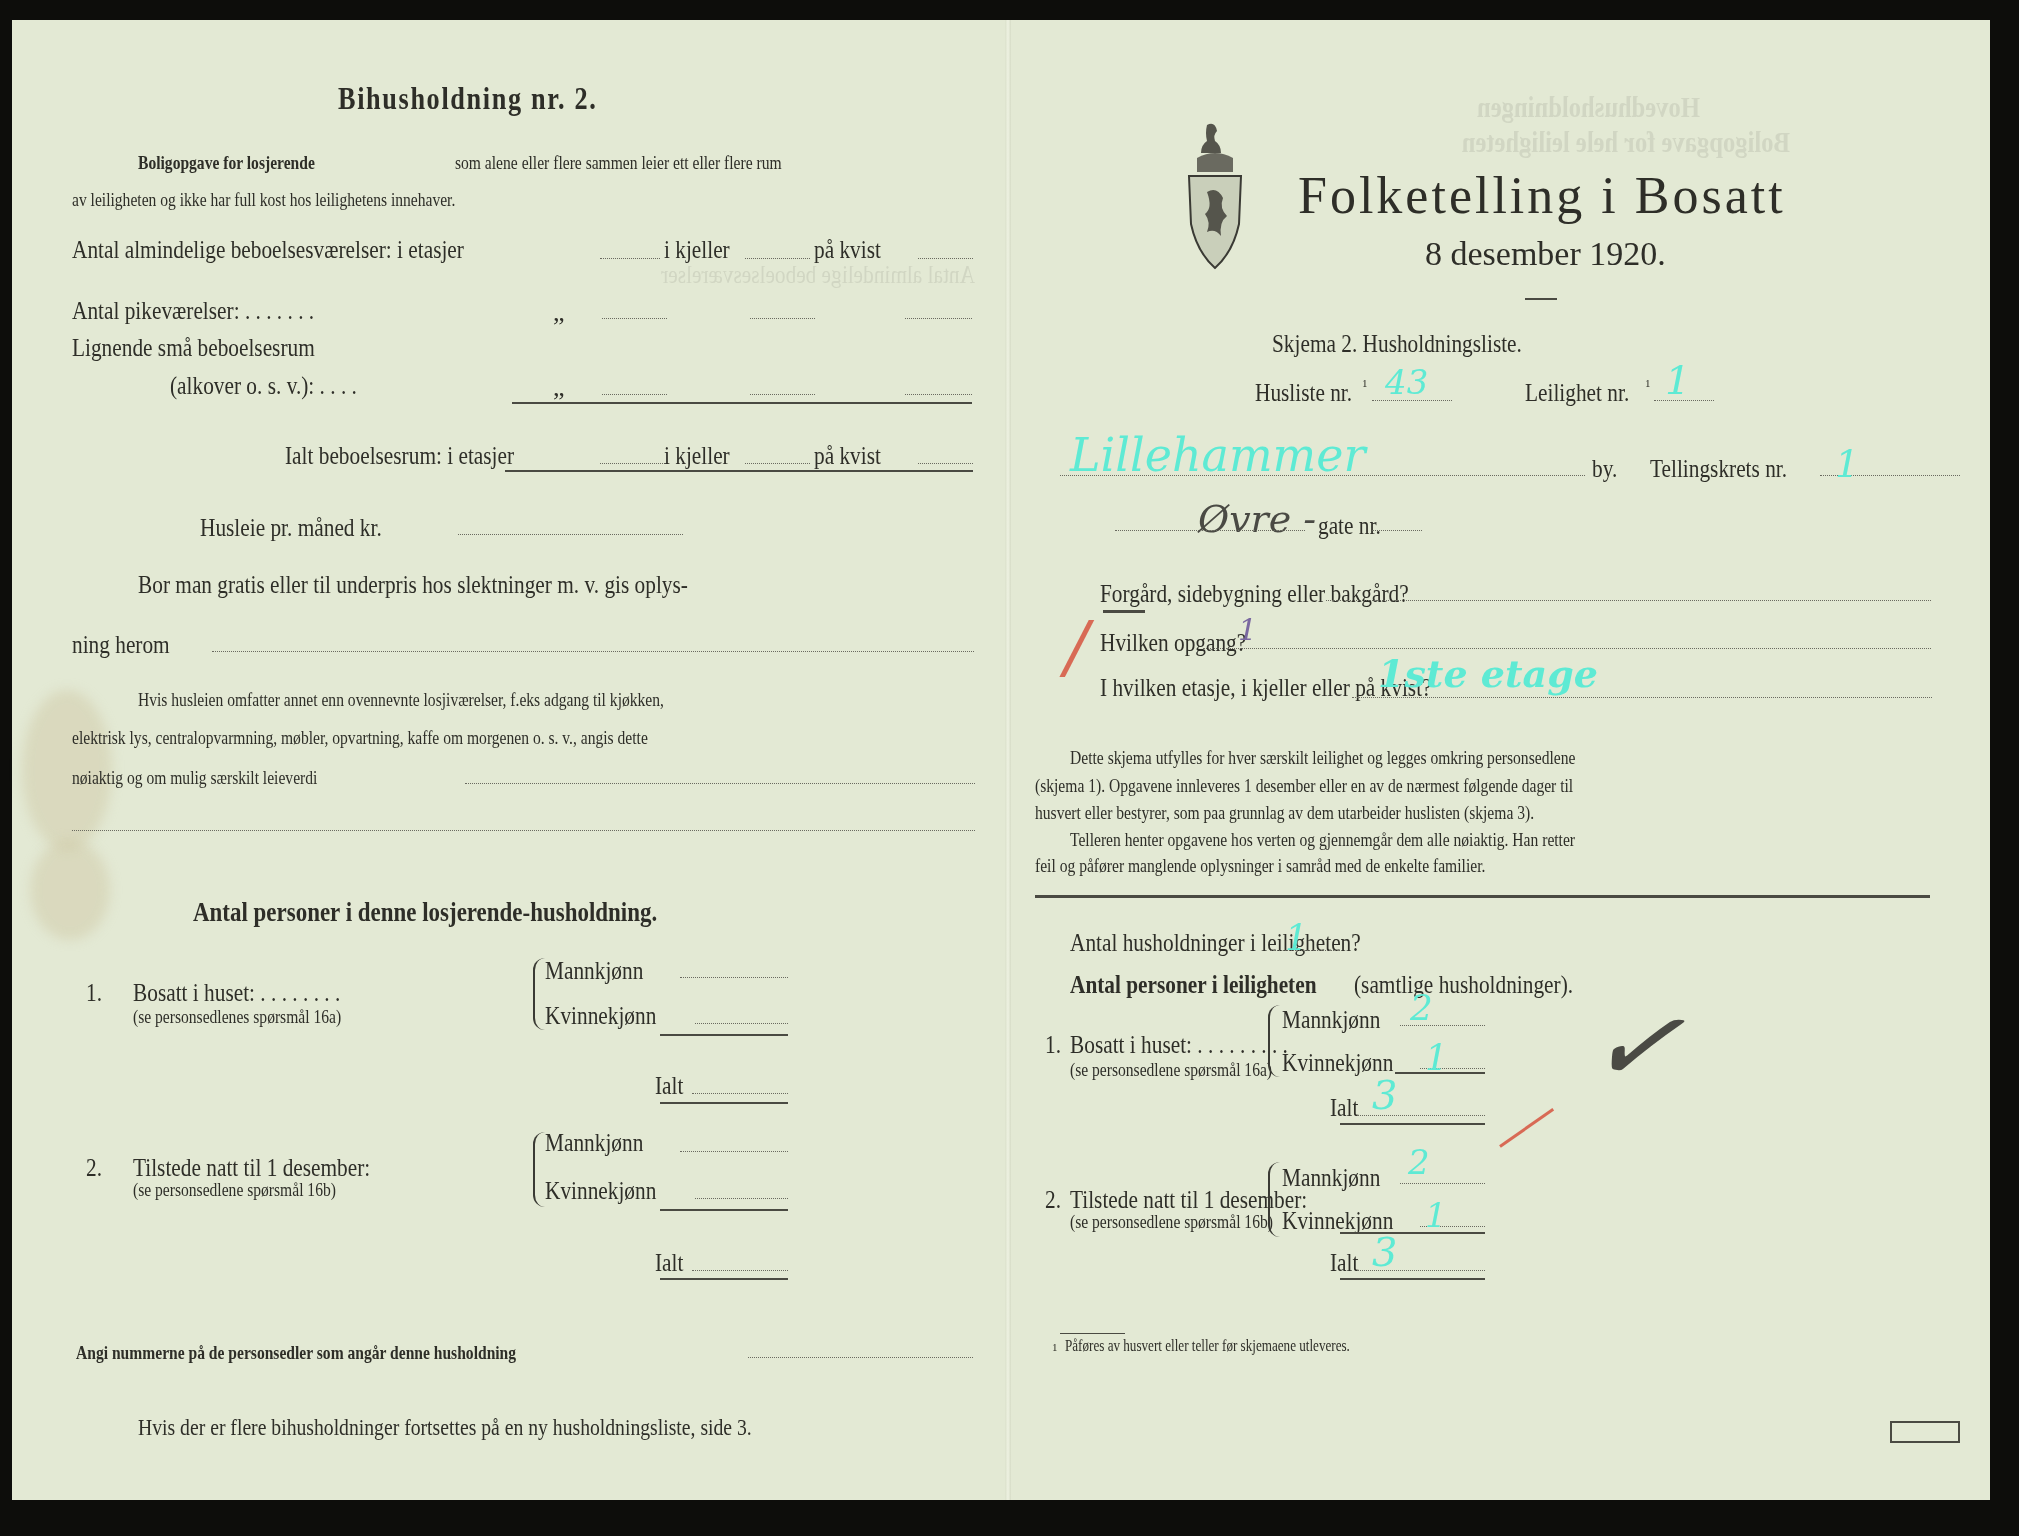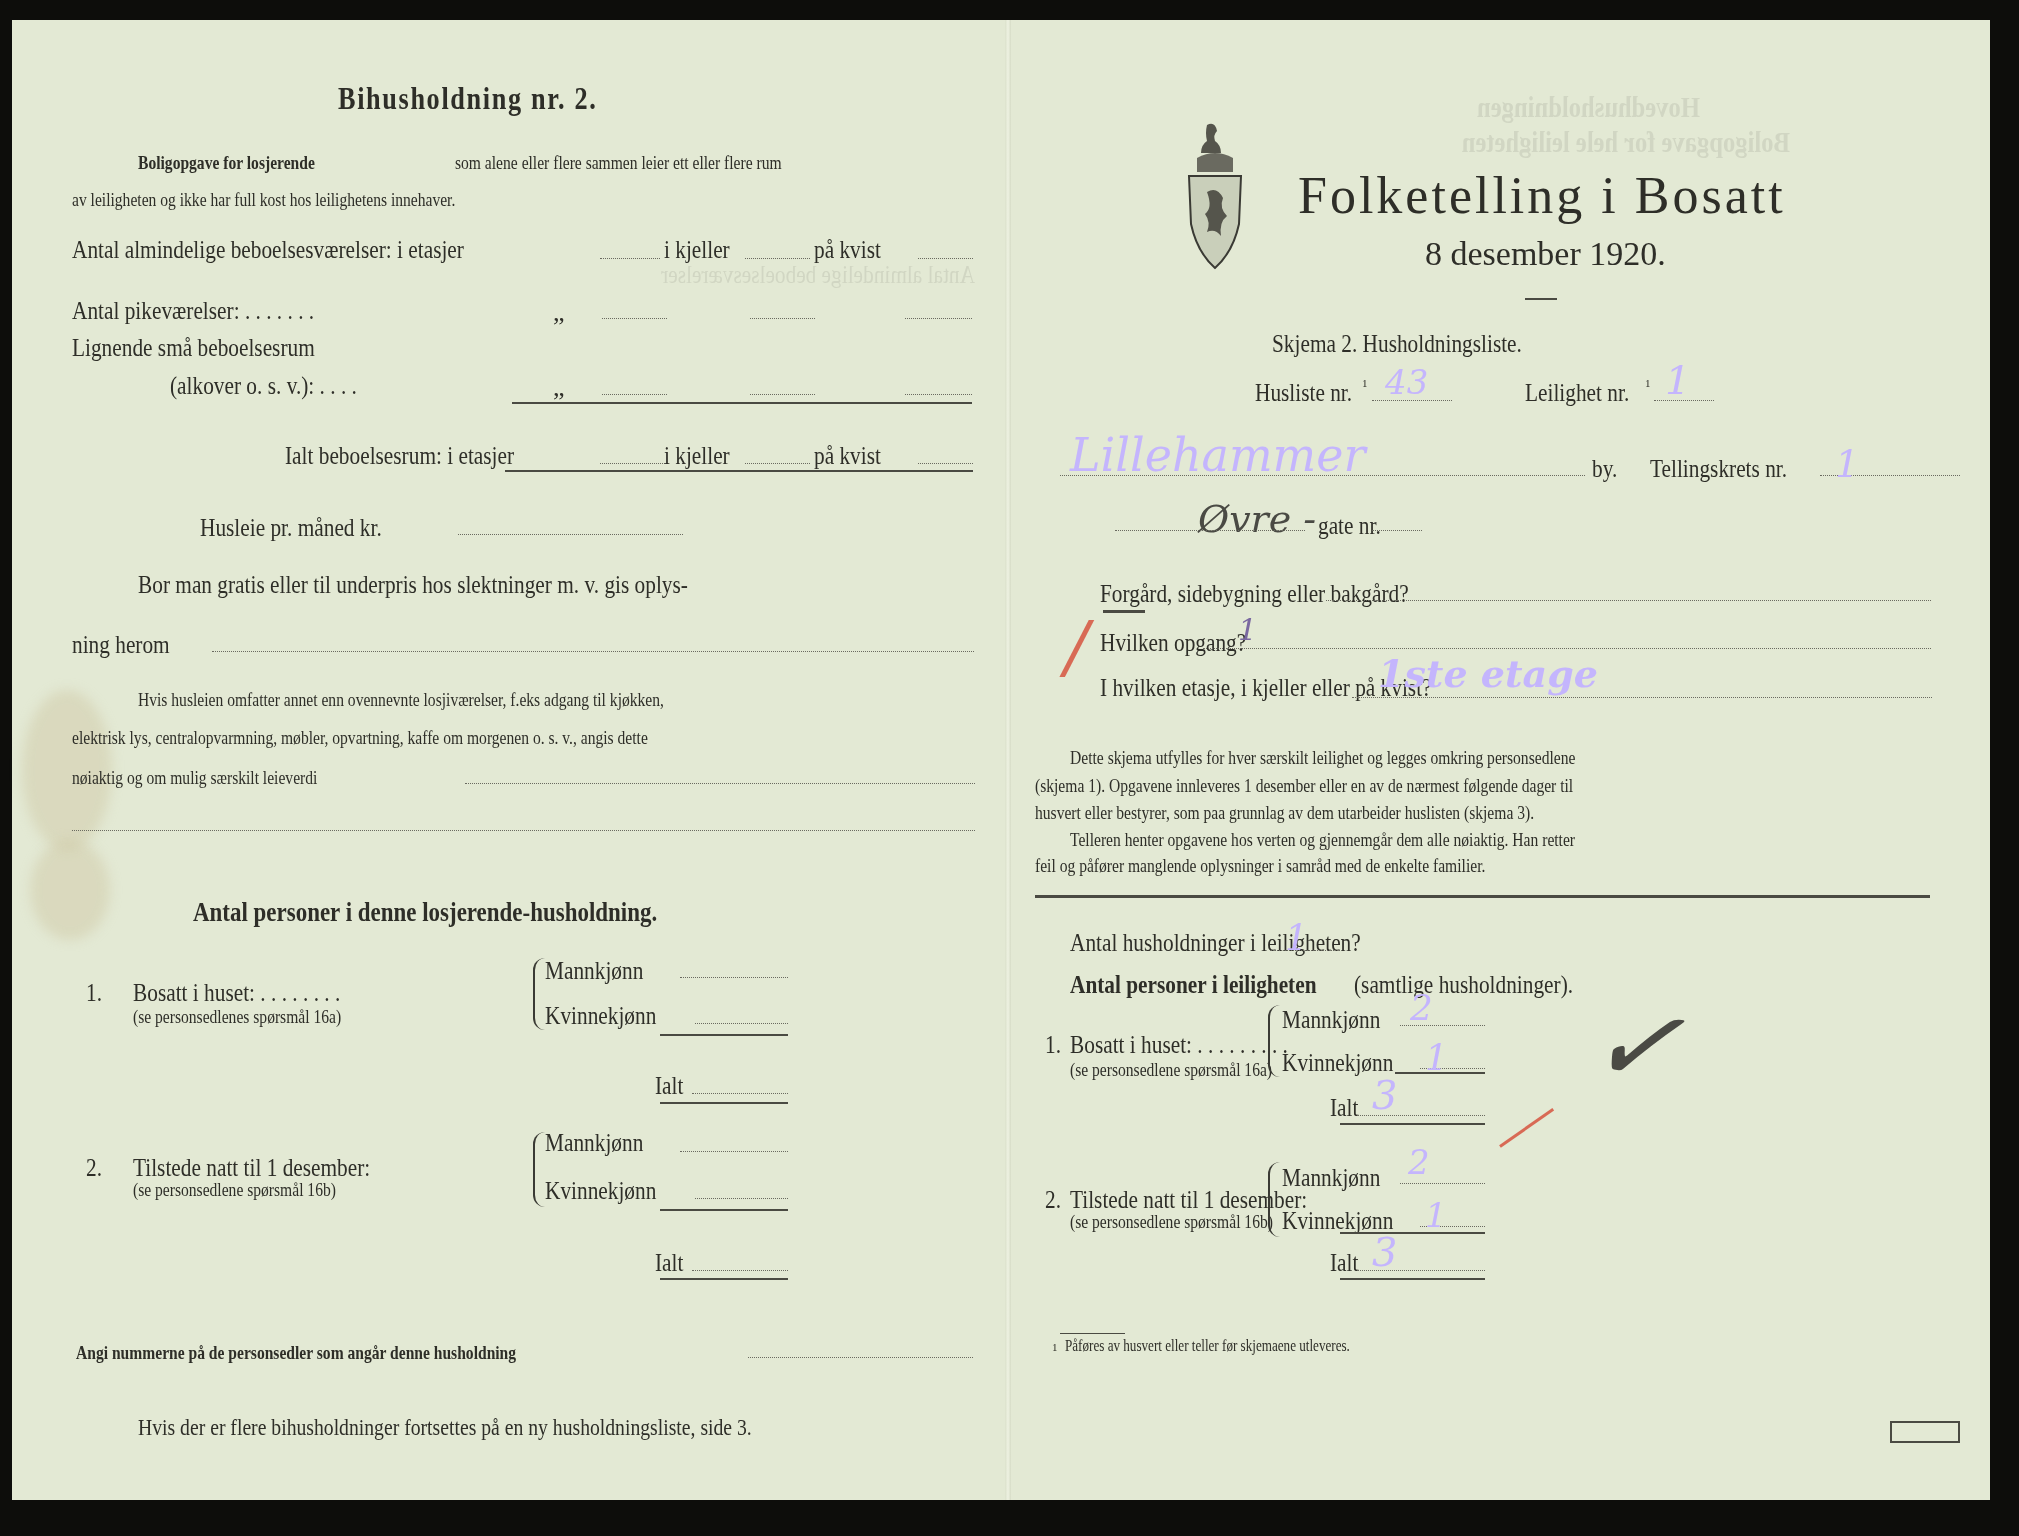--- a/index.html
+++ b/index.html
@@ -9,21 +9,21 @@
   .fold { position:absolute; left:1005px; top:20px; width:6px; height:1480px;
           background:linear-gradient(90deg,#dbe1cb,#eef2e2,#d6dcc6); }
   .stain { position:absolute; border-radius:50%; background:rgba(200,190,150,0.35); filter:blur(6px); }
   .t { position:absolute; white-space:nowrap; font-size:26px; line-height:1; transform-origin:left top; }
   .cond { transform:scaleX(0.82); }
   .b { font-weight:bold; }
   .sm { font-size:19px; }
   .dots { position:absolute; border-bottom:1.5px dotted #6a6a60; height:0; }
   .rule { position:absolute; border-bottom:2px solid #4a4a42; height:0; }
   .brace { position:absolute; border-left:2px solid #3a3a34; border-radius:12px 0 0 12px; }
-  .hw { position:absolute; font-family:"DejaVu Serif", serif; font-style:italic; color:#c4b5fd; white-space:nowrap; line-height:1; }
+  .hw { position:absolute; font-family:"DejaVu Serif", serif; font-style:italic; color:#5eead4; white-space:nowrap; line-height:1; }
   .red { color:#d86a55; }
   .ghost { position:absolute; color:rgba(80,80,70,0.12); font-size:26px; white-space:nowrap; transform:scaleX(-0.82); transform-origin:left top; }
   .crest { position:absolute; left:1185px; top:120px; width:60px; height:150px; }
   .stamp { position:absolute; left:1890px; top:1421px; width:66px; height:18px; border:2px solid #4a4a42; }
 </style>
 </head>
 <body>
 
 <div class="paper"></div>
 <div class="fold"></div>

